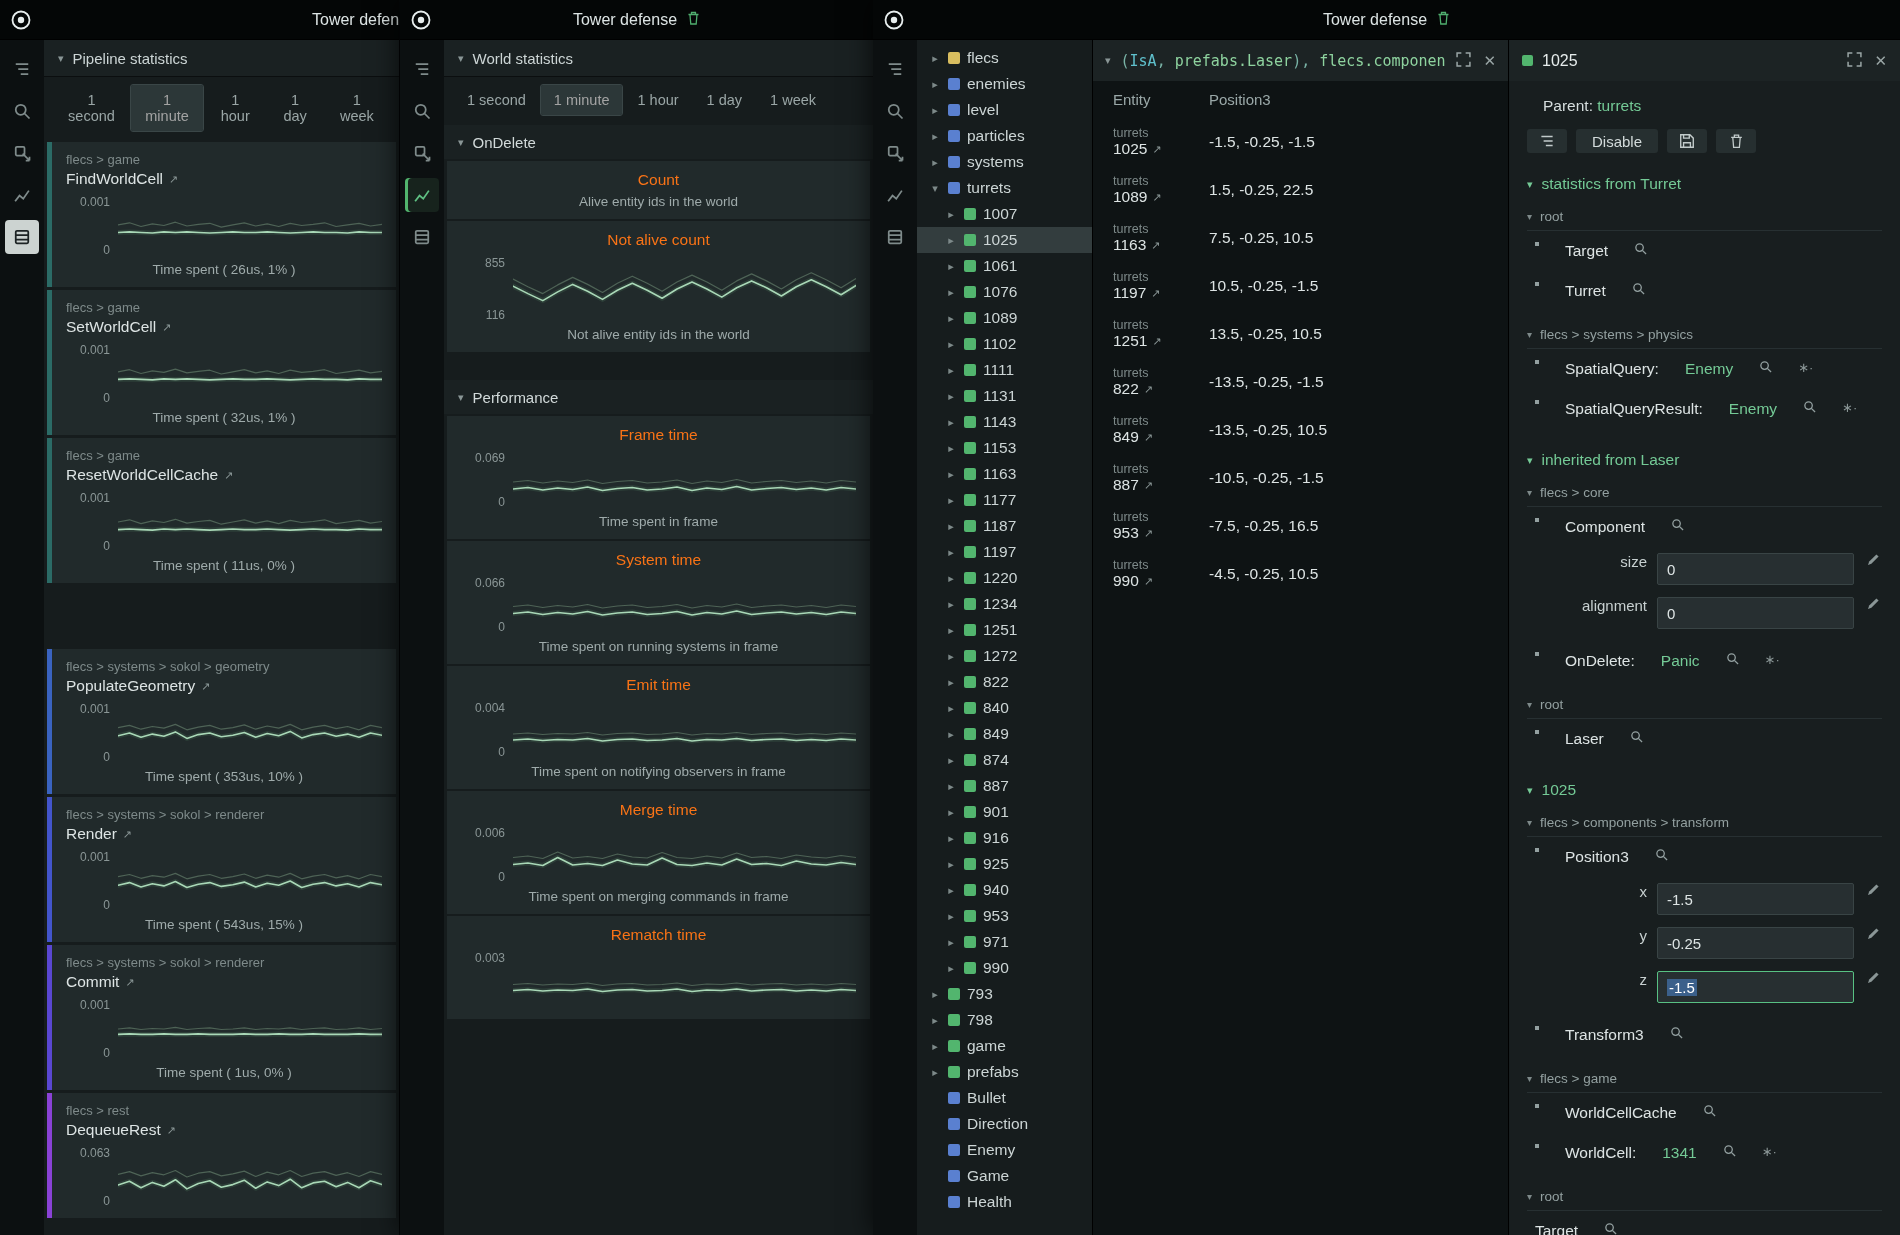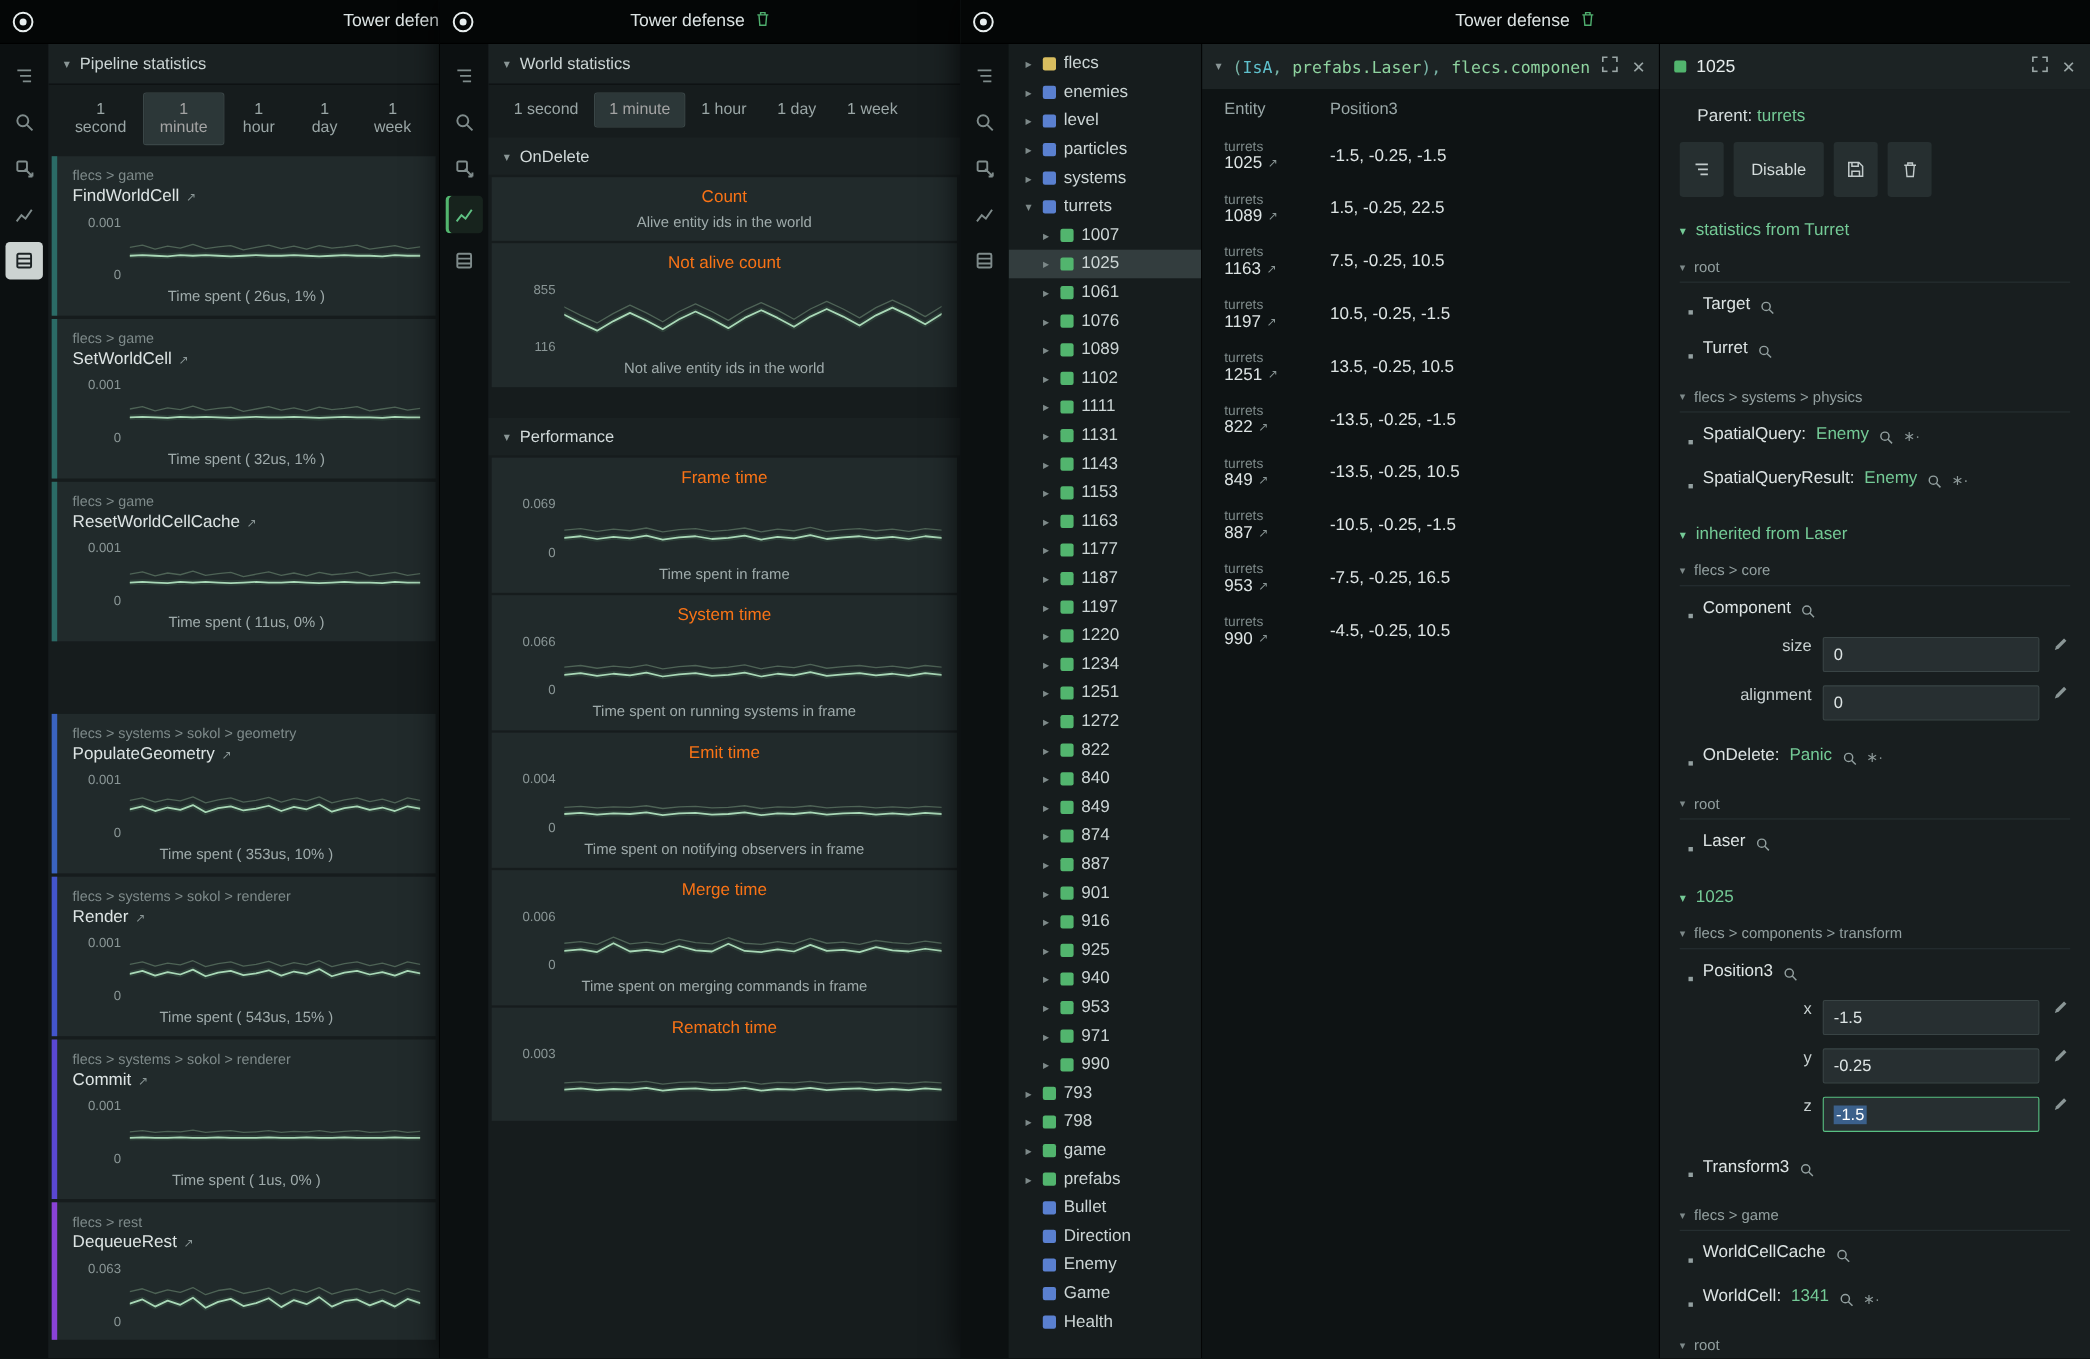--- a/index.html
+++ b/index.html
@@ -90,28 +90,28 @@
 
   
   .inspector{width:391px;flex:0 0 auto;background:#181e1f;display:flex;flex-direction:column;overflow:hidden}
   .ihead{height:41px;flex:0 0 auto;background:#1c2324;display:flex;align-items:center;gap:9px;padding:0 13px}
   .isq{width:11px;height:11px;border-radius:2px;background:#52b56e}
   .ihead-id{font-size:16px;color:#e6ecec;flex:1}
   .ibody{padding:12px 18px;overflow:hidden}
   .parent-line{font-size:15.5px;margin:4px 16px 14px}
   .link{color:#74ca96;text-decoration:none;cursor:pointer}
   .btnrow{display:flex;gap:9px;margin-bottom:8px}
-  .ibtn{background:#262f30;border:none;border-radius:3px;height:50px;padding:0 16px;color:#d3dbdb;font-size:15px;display:flex;align-items:center;justify-content:center;font-family:"Liberation Sans",sans-serif}
+  .ibtn{background:#262f30;border:none;border-radius:3px;height:24px;padding:0 16px;color:#d3dbdb;font-size:15px;display:flex;align-items:center;justify-content:center;font-family:"Liberation Sans",sans-serif}
   .ibtn.icon{width:40px;padding:0}
   .isec-head{display:flex;align-items:center;gap:9px;margin-top:22px;font-size:15.5px}
   .chev-g{color:#74ca96;font-size:11px}
   .isec-title{color:#74ca96}
   .igroup-head{display:flex;align-items:center;gap:8px;margin-top:16px;padding-bottom:6px;border-bottom:1px solid #273032;font-size:13.5px;color:#93a0a0}
   .chev-s{font-size:10px;color:#7d8989}
-  .irow{display:flex;align-items:flex-end;gap:9px;padding:11px 0 11px 8px;font-size:15.5px}
+  .irow{display:flex;align-items:flex-start;gap:26px;padding:11px 0 11px 8px;font-size:15.5px}
   .dot{width:4px;height:4px;background:#93a0a0;flex:0 0 auto}
   .iname{color:#dde4e4}
   .star{color:#8a9696;font-size:13px}
   .fieldrow{display:flex;align-items:flex-start;gap:10px;margin:6px 0 12px;padding-left:8px}
   .flabel{width:112px;flex:0 0 auto;text-align:right;font-size:15px;color:#c7d0d0}
   .inputbox{flex:1;min-width:0;height:30px;background:#272f31;border:1px solid #394445;border-radius:2px;display:flex;align-items:center;padding:0 9px;font-size:15px;color:#dde4e4}
   .fieldrow.focused .inputbox{border-color:#58c183}
   .fieldrow.focused .val{background:#3b608b;color:#fff;padding:0 2px}
   .mag{display:flex}
   .pencil{display:flex;width:18px;justify-content:center}

